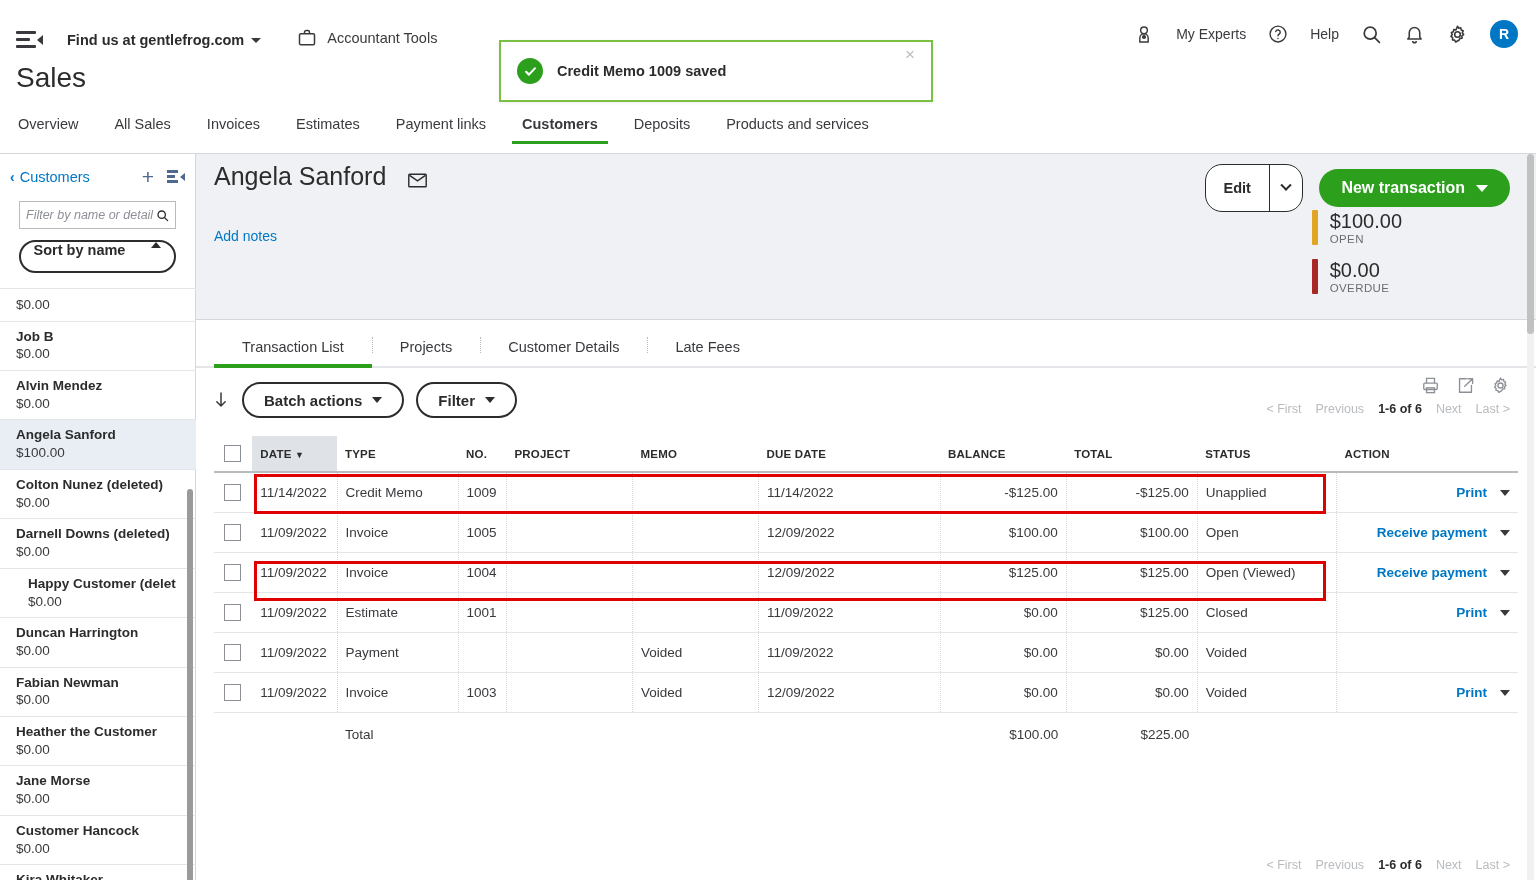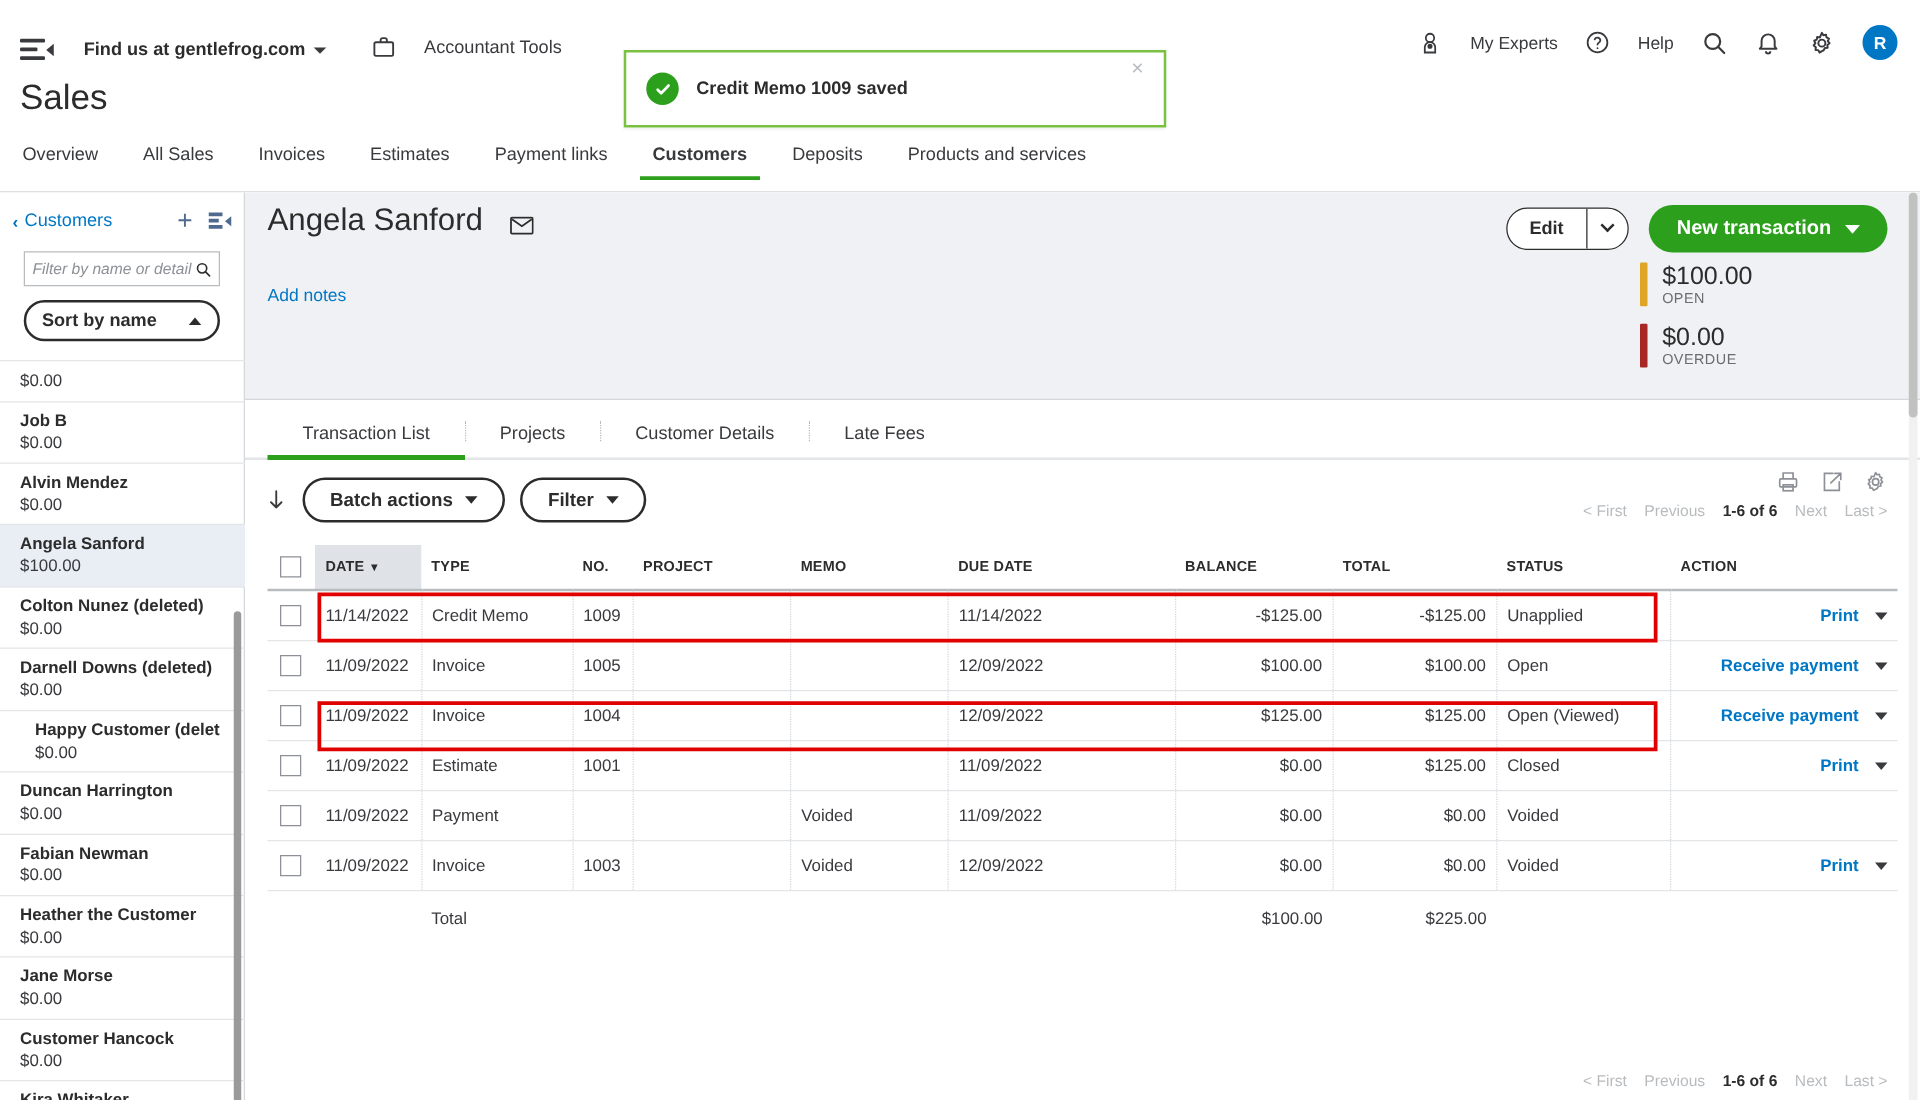--- a/index.html
+++ b/index.html
@@ -31,21 +31,21 @@
     margin-left: 24px; font-size: 14.5px; font-weight: bold; color: #2c2c2c;
     display: flex; align-items: center; gap: 7px; cursor: pointer;
   }
   .caret-dn {
     width: 0; height: 0;
     border-left: 5px solid transparent; border-right: 5px solid transparent;
     border-top: 6px solid #393a3d;
   }
   .caret-dn.thin { border-top-width: 5px; }
   .acct-tools {
-    margin-left: 36px; display: flex; align-items: center; gap: 22px;
+    margin-left: 36px; display: flex; align-items: center; gap: 10px;
     font-size: 14.5px; color: #393a3d; cursor: pointer;
   }
   .topbar-right {
     margin-left: auto; display: flex; align-items: center; gap: 22px; margin-right: 18px;
   }
   .tb-item { display: flex; align-items: center; gap: 22px; font-size: 14px; cursor: pointer; color:#393a3d;}
   .avatar {
     width: 28px; height: 28px; border-radius: 50%; background: #0077C5;
     color: #fff; font-size: 14px; font-weight: bold;
     display: flex; align-items: center; justify-content: center; cursor: pointer;
@@ -119,21 +119,21 @@
     display: flex; align-items: center; padding: 0 6px;
   }
   .sb-filter input {
     border: 0; outline: 0; width: 100%; font-size: 12.5px; font-style: italic;
     color: #8d9096; font-family: "Liberation Sans", sans-serif; background: transparent;
   }
   .sb-filter input::placeholder { color: #8d9096; font-style: italic; }
   .mag { width: 13px; height: 13px; flex: 0 0 auto; }
   .sb-sort {
     margin: 11px 9px 0 9px; height: 33px; border: 2px solid #2c2c2c; border-radius: 17px;
-    display: flex; align-items: center; justify-content: center; gap: 26px;
+    display: flex; align-items: flex-start; justify-content: center; gap: 26px;
     font-size: 14.5px; font-weight: bold; color: #2c2c2c; cursor: pointer; background: #fff;
   }
   .caret-up {
     width: 0; height: 0;
     border-left: 5px solid transparent; border-right: 5px solid transparent;
     border-bottom: 6px solid #2c2c2c;
   }
   .sb-list {
     position: absolute; top: 134px; left: 0; width: 196px; height: 592px;
     overflow: hidden; border-top: 1px solid #e3e5e8;
@@ -166,21 +166,21 @@
   .cust-name {
     position: absolute; left: 18px; top: 8px;
     font-size: 25px; color: #2c2c2c;
   }
   .env-icon { position: absolute; left: 212px; top: 19px; cursor: pointer; }
   .add-notes {
     position: absolute; left: 18px; top: 74px; font-size: 14px; color: #0077C5; cursor: pointer;
   }
   .hdr-actions { position: absolute; right: 26px; top: 10px; display: flex; align-items: center; gap: 16px; }
   .btn-edit {
-    display: flex; align-items: center; height: 34px; border: 1.5px solid #2c2c2c;
+    display: flex; align-items: center; height: 48px; border: 1.5px solid #2c2c2c;
     border-radius: 17px; overflow: hidden; background: #fff; cursor: pointer;
   }
   .btn-edit .lbl { padding: 0 18px; font-size: 14.5px; font-weight: bold; color: #2c2c2c; }
   .btn-edit .sep { width: 1.5px; height: 100%; background: #2c2c2c; }
   .btn-edit .dd { padding: 0 12px; display: flex; align-items: center; }
   .chev-dn-sm {
     width: 8px; height: 8px; border-right: 2px solid #2c2c2c; border-bottom: 2px solid #2c2c2c;
     transform: rotate(45deg) translate(-2px,-2px);
   }
   .btn-new {

